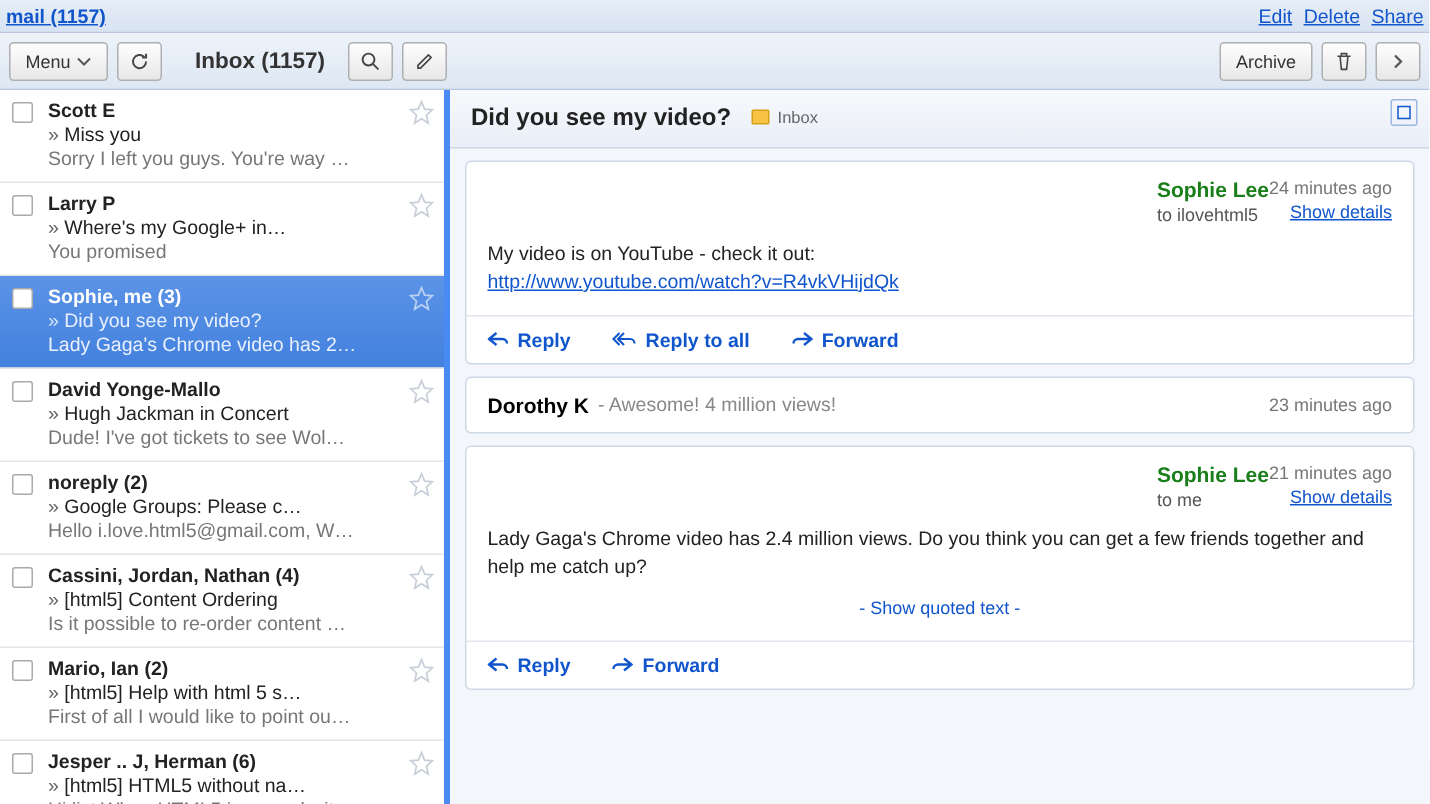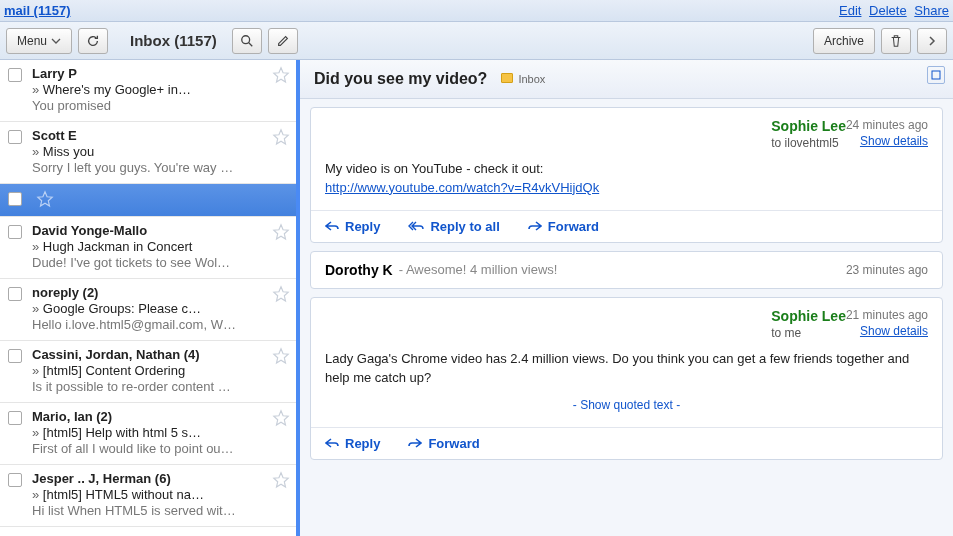--- a/index.html
+++ b/index.html
@@ -109,45 +109,50 @@
     </div>
   </div>
 </div>
 
 <div class="layout">
 
   <div class="list-pane" id="list-pane">
       <div class="list-item">
         <div class="checkbox"></div>
         <div class="list-content">
+          <div class="sender">Scott E</div>
+          <div class="subject"><span class="prefix">»&nbsp;</span>Miss you</div>
+          <div class="snippet">Sorry I left you guys. You're way …</div>
+        </div>
+        <div class="star">
+          <svg viewBox="0 0 20 20">
+            <path class="starpath" d="M10 2 L12.3 7.5 L18 8 L13.7 12 L15 17.8 L10 14.7 L5 17.8 L6.3 12 L2 8 L7.7 7.5 Z"></path>
+          </svg>
+        </div>
+      </div>
+      <div class="list-item">
+        <div class="checkbox"></div>
+        <div class="list-content">
           <div class="sender">Larry P</div>
           <div class="subject"><span class="prefix">»&nbsp;</span>Where's my Google+ in…</div>
           <div class="snippet">You promised</div>
         </div>
         <div class="star">
           <svg viewBox="0 0 20 20">
             <path class="starpath" d="M10 2 L12.3 7.5 L18 8 L13.7 12 L15 17.8 L10 14.7 L5 17.8 L6.3 12 L2 8 L7.7 7.5 Z"></path>
           </svg>
         </div>
       </div>
-      <div class="list-item">
-        <div class="checkbox"></div>
-        <div class="list-content">
-          <div class="sender">Scott E</div>
-          <div class="subject"><span class="prefix">»&nbsp;</span>Miss you</div>
-          <div class="snippet">Sorry I left you guys. You're way …</div>
-        </div>
-        <div class="star">
-          <svg viewBox="0 0 20 20">
-            <path class="starpath" d="M10 2 L12.3 7.5 L18 8 L13.7 12 L15 17.8 L10 14.7 L5 17.8 L6.3 12 L2 8 L7.7 7.5 Z"></path>
-          </svg>
-        </div>
-      </div>
       <div class="list-item selected">
         <div class="checkbox"></div>
+        <div class="list-content">
+          <div class="sender">Sophie, me (3)</div>
+          <div class="subject"><span class="prefix">»&nbsp;</span>Did you see my video?</div>
+          <div class="snippet">Lady Gaga's Chrome video has 2…</div>
+        </div>
         <div class="star">
           <svg viewBox="0 0 20 20">
             <path class="starpath" d="M10 2 L12.3 7.5 L18 8 L13.7 12 L15 17.8 L10 14.7 L5 17.8 L6.3 12 L2 8 L7.7 7.5 Z"></path>
           </svg>
         </div>
       </div>
       <div class="list-item">
         <div class="checkbox"></div>
         <div class="list-content">
           <div class="sender">David Yonge-Mallo</div>

